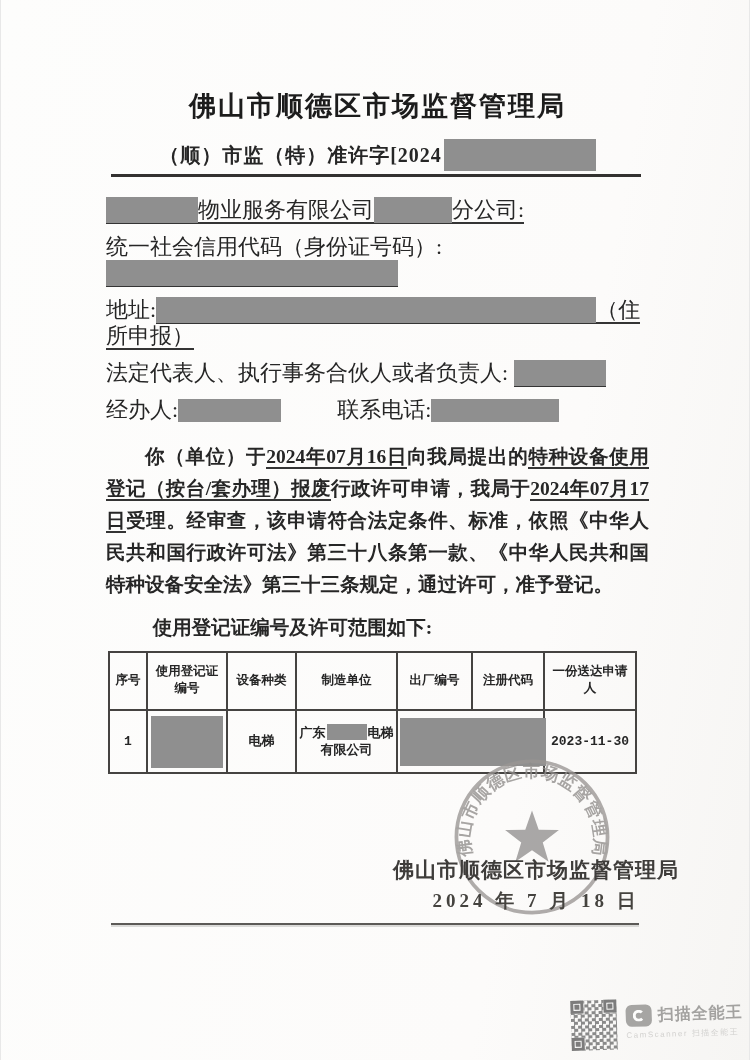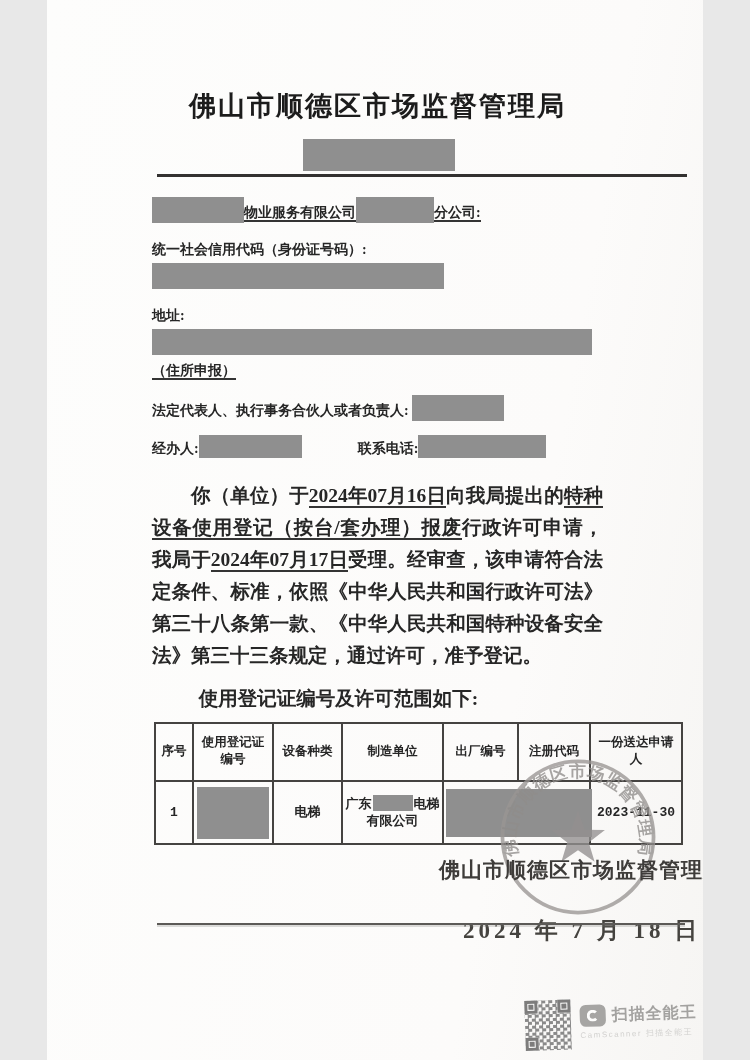--- a/index.html
+++ b/index.html
@@ -5,21 +5,21 @@
   :root{
     --redaction:#8f8f8f;
     --ink:#262626;
     --seal:#989492;
     --faint:#b3b1ae;
   }
   *{margin:0;padding:0;box-sizing:border-box;}
   html,body{background:#e8e8e8;}
   .page{
     position:relative;
-    width:656px;height:1060px;
+    width:748px;height:1060px;
     margin:0 auto;
     background:linear-gradient(100deg,#fdfdfc 0%,#fcfbfa 70%,#f6f5f3 100%);
     font-family:"Liberation Serif","DejaVu Serif",serif;
     color:var(--ink);
     overflow:hidden;
   }
   .content{padding:88px 100px 0 105px;}
   .title{
     text-align:center;
     font-family:"Liberation Sans","DejaVu Sans",sans-serif;
@@ -43,22 +43,22 @@
     vertical-align:middle;
   }
   .redact.ref{width:152px;height:32px;margin-left:2px;vertical-align:-9px;}
   .rule{
     margin:3px 0 0 5px;
     width:530px;height:3px;
     background:#333130;
   }
   .info{
     margin-top:20px;
-    font-size:14px;
-    font-weight:700;
+    font-size:22px;
+    font-weight:400;
     line-height:26px;
   }
   .iline{margin-bottom:11px;}
   .ul{border-bottom:2px solid #343434;}
   .redact.w92{width:92px;height:26px;vertical-align:-6px;}
   .redact.w78{width:78px;height:26px;vertical-align:-6px;}
   .redact.w292{width:292px;height:26px;vertical-align:-6px;}
   .redact.w440{width:440px;height:26px;vertical-align:-6px;}
   .redact.w103{width:103px;height:23px;vertical-align:-5px;}
   .redact.w128{width:128px;height:23px;vertical-align:-5px;}
@@ -113,21 +113,21 @@
     opacity:.78;
   }
   .sig-agency{
     position:absolute;left:380px;top:856px;width:310px;
     text-align:center;
     font-size:21px;font-weight:700;letter-spacing:1px;color:#3e3c3a;
   }
   .sig-date{
     position:absolute;left:380px;top:888px;width:310px;
     text-align:center;
-    font-size:23px;font-weight:700;letter-spacing:4px;color:#45433f;margin-top:27px;
+    font-size:19px;font-weight:700;letter-spacing:4px;color:#45433f;
   }
   .sig-rule{
     position:absolute;left:110px;top:923px;
     width:528px;height:2px;background:#5c5a57;
     box-shadow:0 2px 0 rgba(120,118,115,.25);
   }
   .footer-note{
     position:absolute;left:0;top:940px;width:100%;
     text-align:center;
     font-size:14.5px;font-weight:600;letter-spacing:2px;
@@ -170,21 +170,21 @@
 <body>
 
 <div class="page">
   <div class="content">
 
     <div class="title">
       <div>佛山市顺德区市场监督管理局</div>
     </div>
 
     <div class="refline">
-      <span class="redact ref"></span>
+      <span>（顺）市监（特）准许字[2024</span><span class="redact ref"></span>
     </div>
 
     <div class="rule"></div>
 
     <div class="info">
       <div class="iline">
         <span class="ul"><span class="redact w92"></span><span>物业服务有限公司</span><span class="redact w78"></span><span>分公司:</span></span>
       </div>
 
       <div class="iline">

